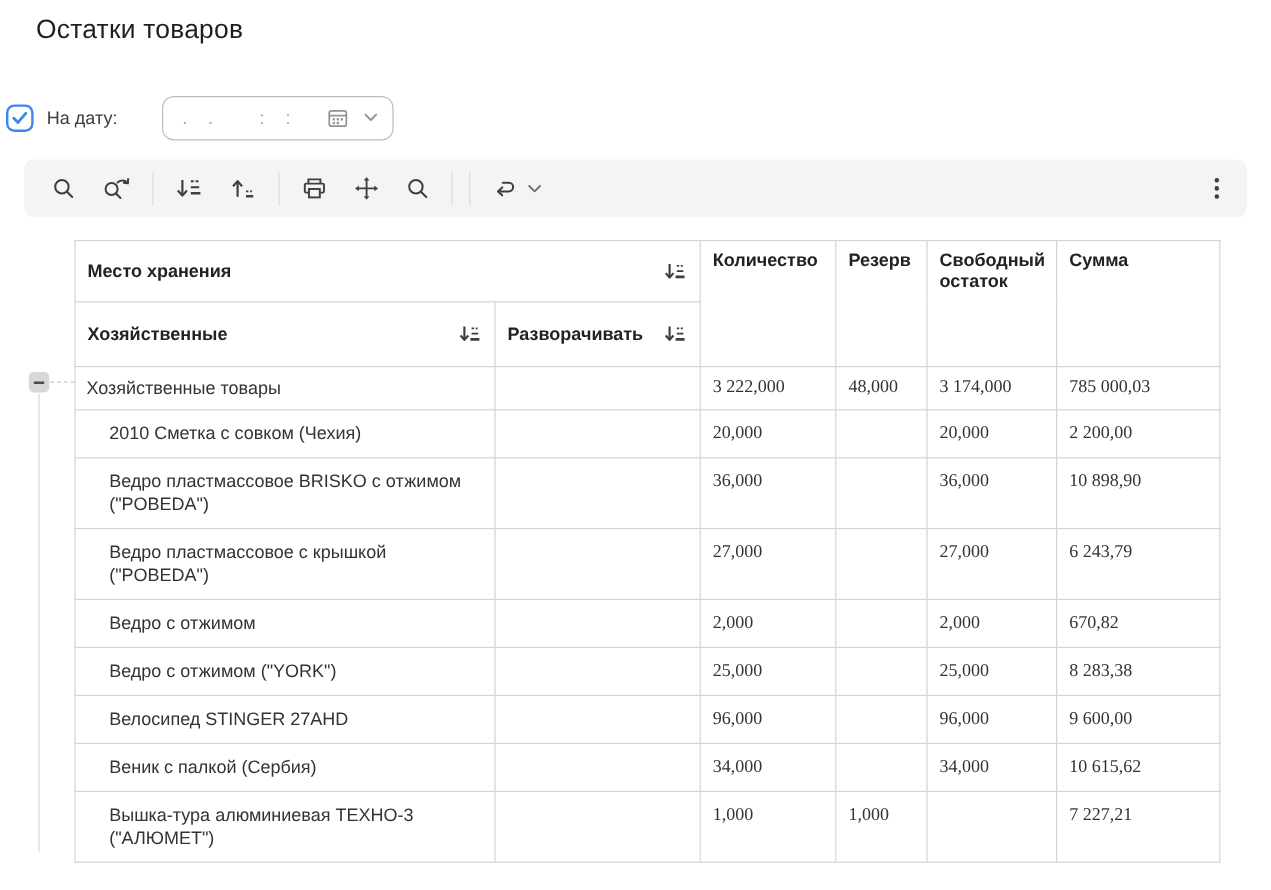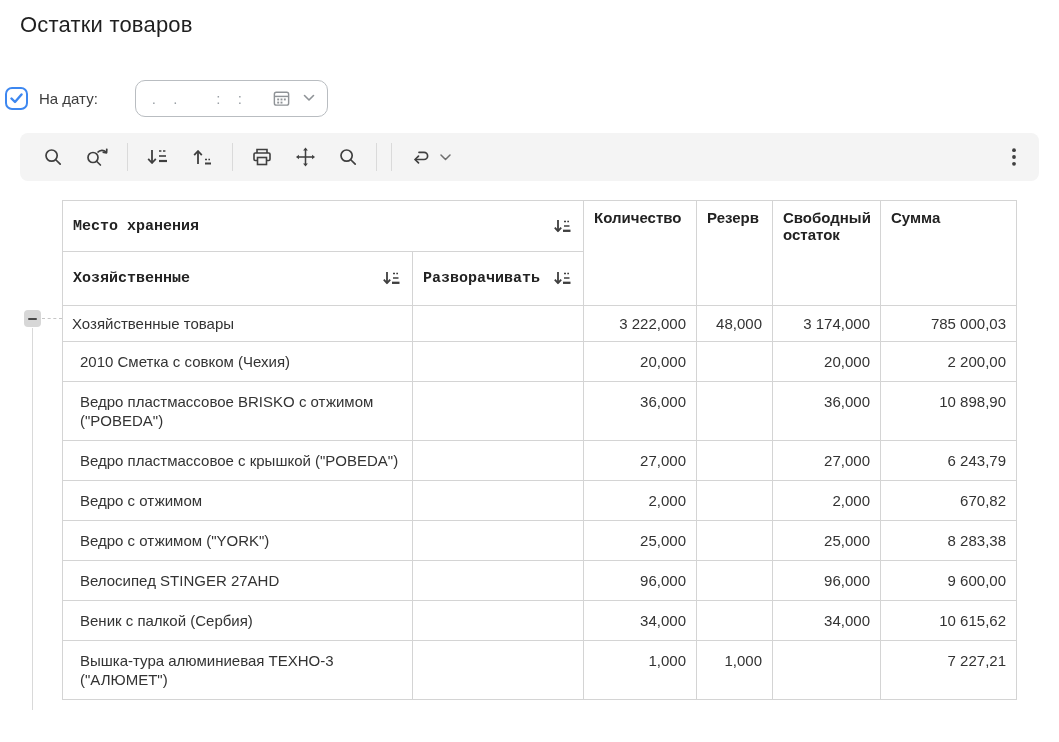--- a/index.html
+++ b/index.html
@@ -6,21 +6,21 @@
   html,body { background:#fff; }
   body {
     width: 1059px; height: 742px;
     font-family: "Liberation Sans", sans-serif;
     color: #333; overflow: hidden; position: relative;
   }
   .page { position: relative; width: 1059px; height: 742px; }
 
   
   .title {
-    position: absolute; left: 20px; top: 12px;
+    position: absolute; left: 30px; top: 12px;
     font-size: 22px; font-weight: 500; color: #1f1f1f;
     letter-spacing: .2px;
   }
 
   
   .filter-row { position: absolute; left: 5px; top: 80px; height: 36px; display: flex; align-items: center; }
   .checkbox {
     width: 23px; height: 23px; border: 2px solid #3d87f0; border-radius: 7px;
     background: #fff; display: flex; align-items: center; justify-content: center;
     cursor: pointer; flex: 0 0 auto;
@@ -69,28 +69,28 @@
     position: absolute; left: 62px; top: 200px;
     border-collapse: collapse; table-layout: fixed; width: 954px;
     font-size: 15px; color: #333;
   }
   .report th, .report td { border: 1px solid #d4d4d4; }
   .report th {
     font-weight: 700; color: #222; text-align: left; vertical-align: middle;
     padding: 8px 10px;
   }
   .report th.h-span { vertical-align: top; }
-  .hflex { display: flex; align-items: center; justify-content: space-between; gap: 2px; font-family: Liberation Mono, monospace; }
+  .hflex { display: flex; align-items: center; justify-content: space-between; gap: 2px; }
   .row-h1 { height: 51px; }
   .row-h2 { height: 54px; }
   .report td { vertical-align: top; padding: 10px 10px; line-height: 19px; }
-  .report td.num { text-align: right; white-space: nowrap; }
+  .report td.num { white-space: nowrap; font-family: Liberation Serif, serif; }
   .report tr.group-row td { padding-top: 8px; padding-bottom: 8px; }
   .report tr.group-row td.name { padding-left: 9px; }
-  .report tr.item-row td.name { padding-left: 17px; }
+  .report tr.item-row td.name { padding-left: 28px; }
   .sort-ic { flex: 0 0 auto; margin-right: 2px; }
 </style>
 </head>
 <body>
 
 <div class="page">
 
   <div class="title">Остатки товаров</div>
 
   <div class="filter-row">

